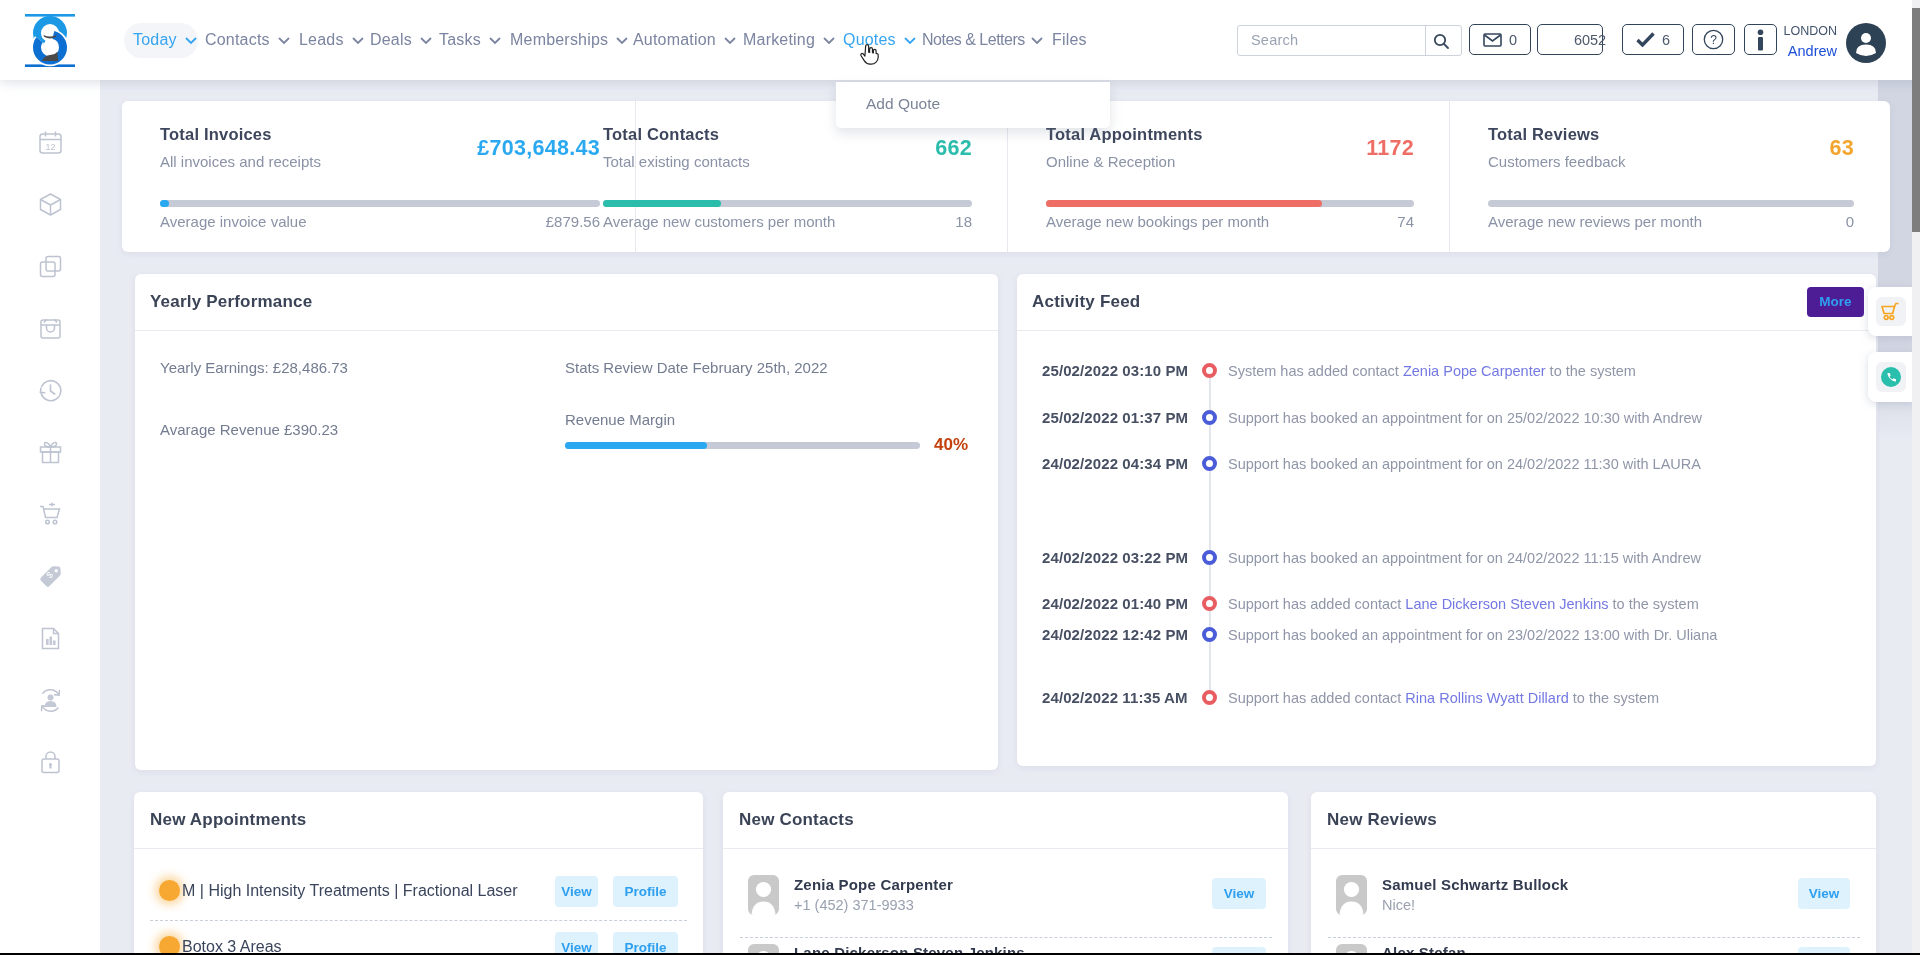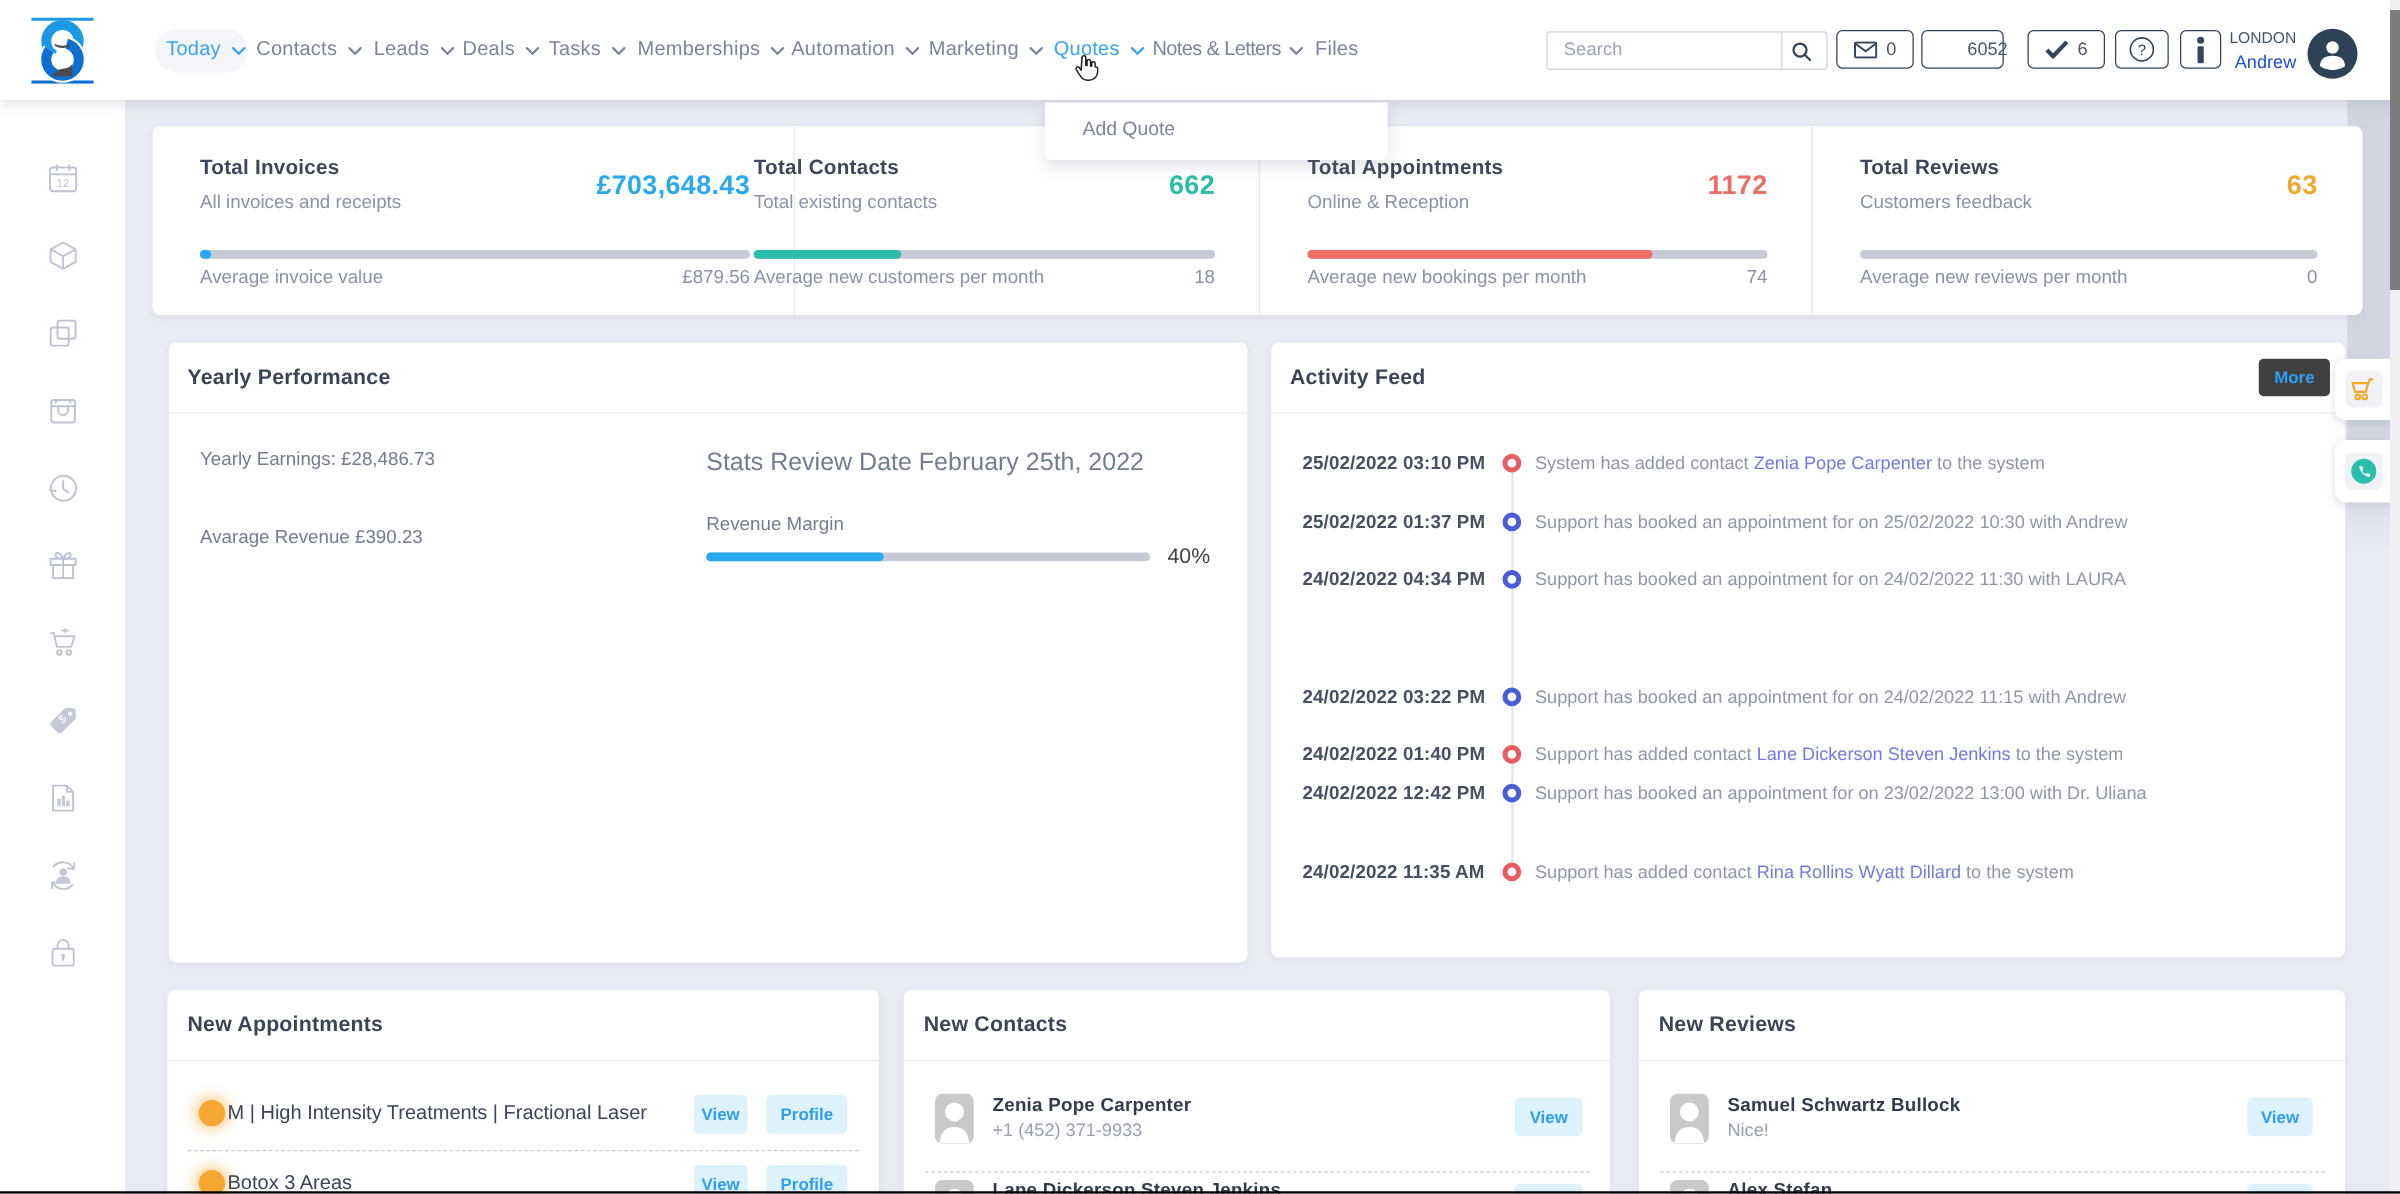--- a/index.html
+++ b/index.html
@@ -298,32 +298,32 @@
     <div class="bar"></div>
     <div class="lab">Average new reviews per month</div>
     <div class="val">0</div>
   </div>
 </div>
 
 <div class="panel" id="yearly" style="left:135px; top:274px; width:863px; height:496px;padding-left:17px;">
   <div class="ptitle abs" style="left:15px; top:18px;">Yearly Performance</div>
   <div class="pdivider" style="top:56px;"></div>
   <div class="abs" style="left:25px; top:85px; font-size:15px; color:#737c90;">Yearly Earnings: £28,486.73</div>
-  <div class="abs" style="left:430px; top:85px; font-size:20px; color:#737c90;">Stats Review Date February 25th, 2022</div>
+  <div class="abs" style="left:430px; top:85px; font-size:15px; color:#737c90;">Stats Review Date February 25th, 2022</div>
   <div class="abs" style="left:25px; top:147px; font-size:15px; color:#737c90;">Avarage Revenue £390.23</div>
   <div class="abs" style="left:430px; top:137px; font-size:15px; color:#737c90;">Revenue Margin</div>
   <div class="abs" style="left:430px; top:168px; width:355px; height:7px; border-radius:4px; background:#c5cad6;">
     <i style="position:absolute; left:0; top:0; bottom:0; width:40%; border-radius:4px; background:#2aa9f1;"></i>
   </div>
-  <div class="abs" style="left:799px; top:161px; font-size:17px; font-weight:400; color:#404040;">40%</div>
+  <div class="abs" style="left:799px; top:161px; font-size:17px; font-weight:700; color:#c2410c;">40%</div>
 </div>
 
 <div class="panel" id="feed" style="left:1017px; top:274px; width:859px; height:492px;">
   <div class="ptitle abs" style="left:15px; top:18px;">Activity Feed</div>
-  <div class="abs" style="left:790px; top:13px; width:57px; height:30px; background:#404040; border-radius:4px; text-align:center; line-height:30px; font-size:13.5px; font-weight:700; color:#2f9ff0;">More</div>
+  <div class="abs" style="left:790px; top:13px; width:57px; height:30px; background:#4c1d95; border-radius:4px; text-align:center; line-height:30px; font-size:13.5px; font-weight:700; color:#2f9ff0;">More</div>
   <div class="pdivider" style="top:56px;"></div>
   <div class="abs" style="left:192px; top:100px; width:2px; height:320px; background:#e3e6ec;"></div>
 
   <div class="feedrow" style="top:82px;">
     <div class="fr-time">25/02/2022 03:10 PM</div>
     <div class="fr-ring" style="border:4px solid #e85d62;"></div>
     <div class="fr-text">System has added contact <b>Zenia Pope Carpenter</b> to the system</div>
   </div>
   <div class="feedrow" style="top:129px;">
     <div class="fr-time">25/02/2022 01:37 PM</div>

